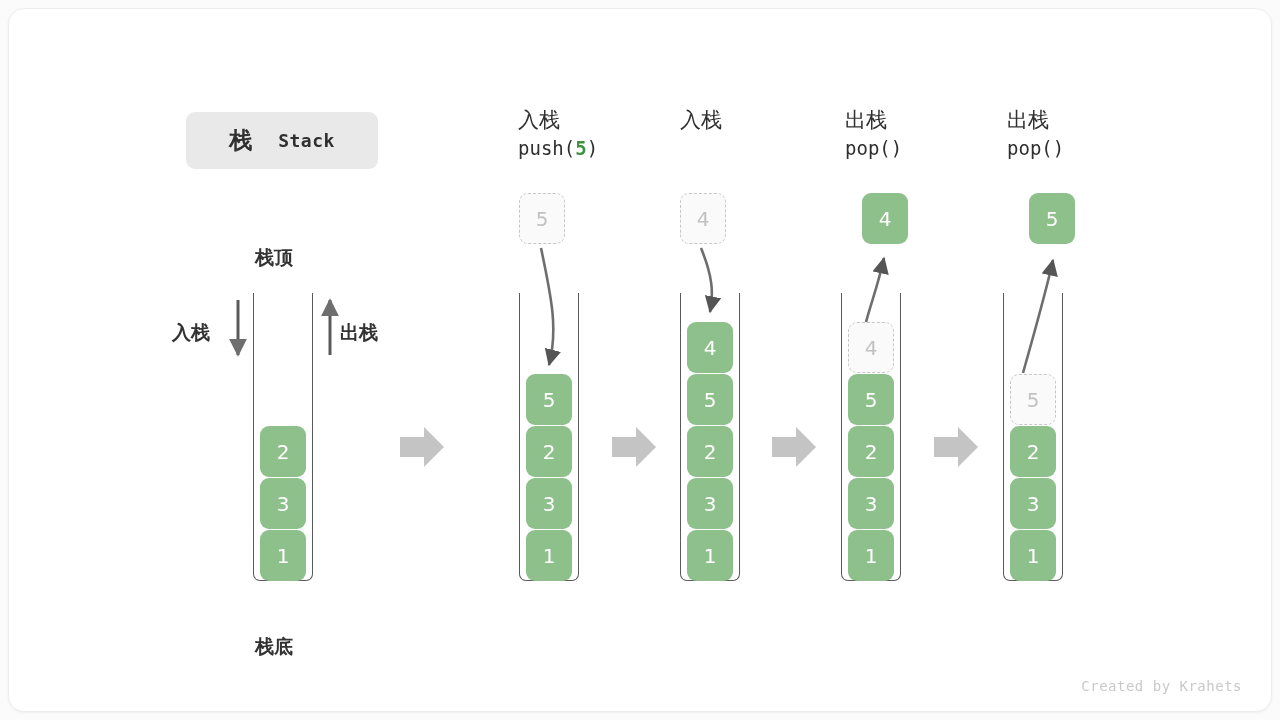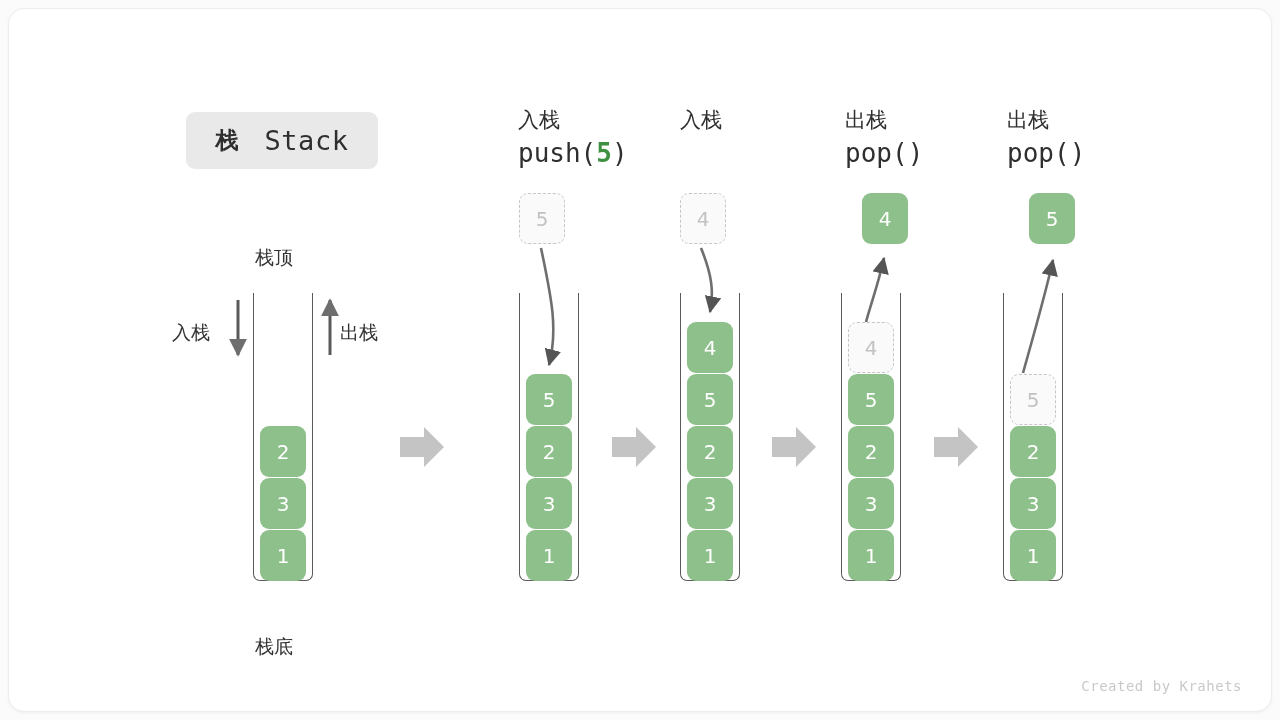--- a/index.html
+++ b/index.html
@@ -47,41 +47,41 @@
     gap: 10px;
   }
   .title-cn {
     font-family: "DejaVu Sans", "Liberation Sans", sans-serif;
     font-size: 23px;
     font-weight: 700;
     color: #2f2f2f;
   }
   .title-en {
     font-family: "DejaVu Sans Mono", "Liberation Mono", monospace;
-    font-size: 27px;
-    font-weight: 400;
+    font-size: 18px;
+    font-weight: 700;
     color: #2f2f2f;
     letter-spacing: 0.5px;
     margin-left: 16px;
   }
 
   
   .col-head {
     position: absolute;
     width: 200px;
     text-align: left;
     line-height: 1.45;
   }
   .col-head .cn {
     font-size: 21px;
     color: #2f2f2f;
     font-family: "DejaVu Sans", "Liberation Sans", sans-serif;
   }
   .col-head .fn {
-    font-size: 26px;
+    font-size: 19px;
     color: #2f2f2f;
     font-family: "DejaVu Sans Mono", "Liberation Mono", monospace;
     white-space: pre;
   }
   .col-head .fn .arg { color: #3f9142; font-weight: 700; }
 
   
   .stack-wrap { position: absolute; }
   .stack-box {
     position: absolute;
@@ -139,21 +139,21 @@
   .float-cell.ghost {
     background: #fafafa;
     border: 1.6px dashed #c6c6c6;
     color: #c2c2c2;
   }
 
   
   .side-label {
     position: absolute;
     font-size: 19px;
-    font-weight: 400;
+    font-weight: 700;
     color: #333333;
     font-family: "DejaVu Sans", "Liberation Sans", sans-serif;
     white-space: nowrap;
   }
 
   .footer {
     position: absolute;
     right: 38px;
     bottom: 26px;
     font-family: "DejaVu Sans Mono", "Liberation Mono", monospace;

